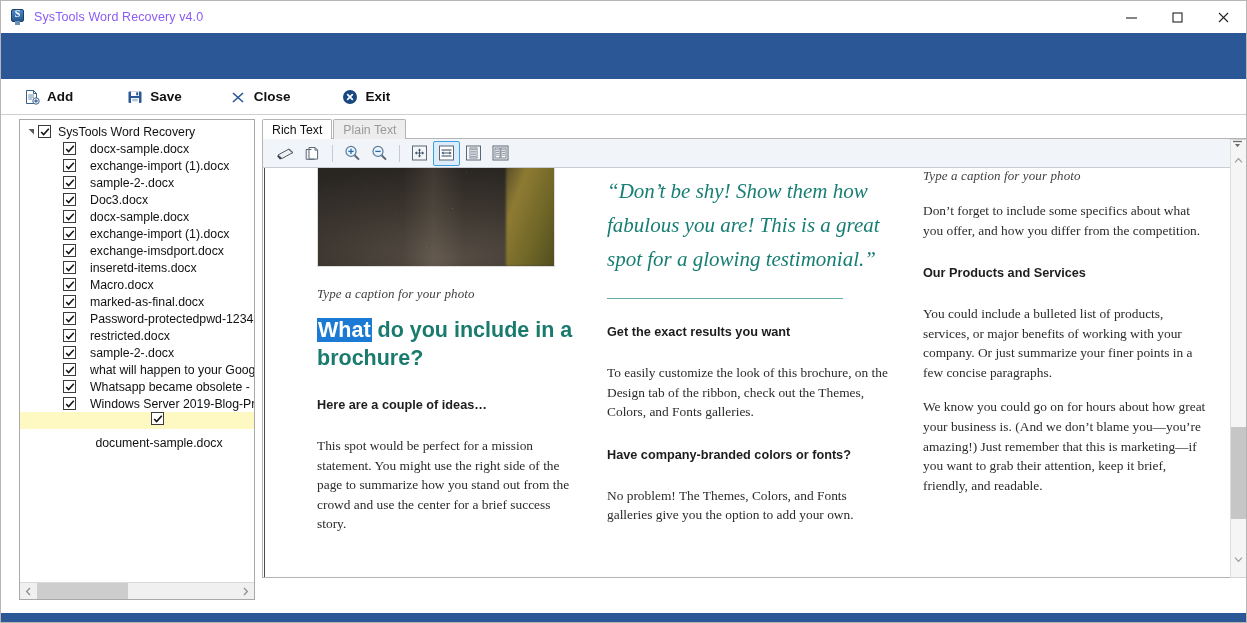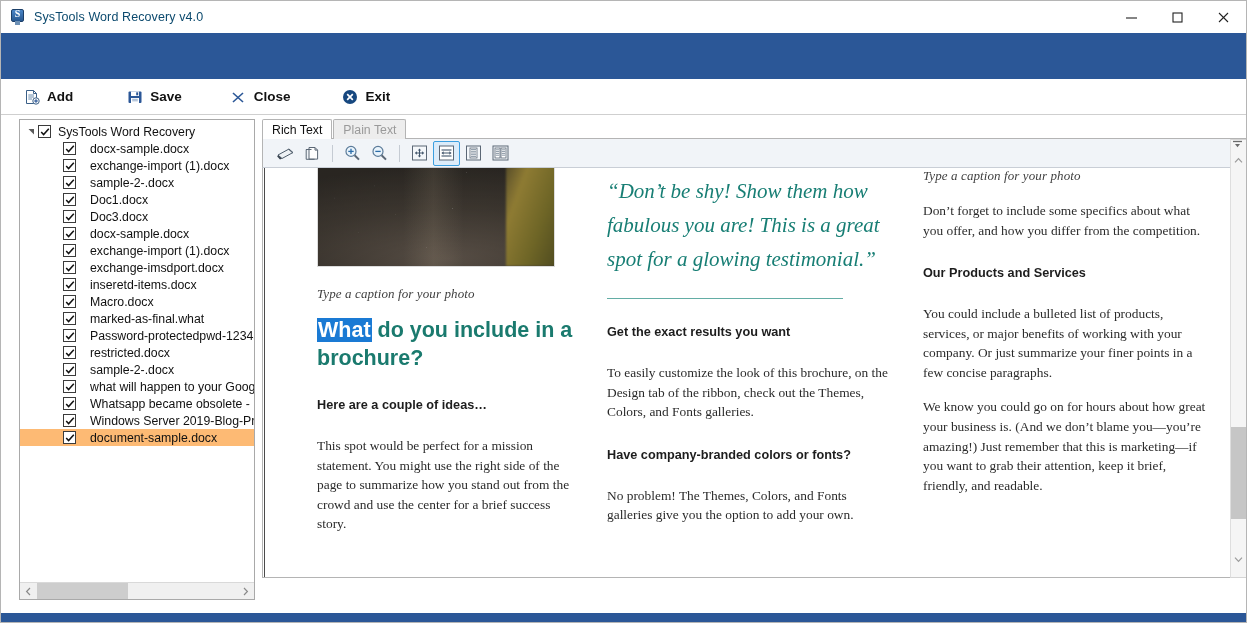--- a/index.html
+++ b/index.html
@@ -36,21 +36,21 @@
   .app-icon .sq::after {
     content: "S"; position: absolute; left: 0; right: 0; top: -2px;
     text-align: center; color: #fff; font-size: 10px; font-weight: bold;
     font-family: "Liberation Serif", serif;
   }
   .app-icon .stem {
     position: absolute; left: 6px; top: 13px; width: 5px; height: 4px;
     background: #6d90b5;
   }
   .app-title {
-    font-size: 12.5px; color: #0c4a6e; letter-spacing: .1px;
+    font-size: 12.5px; color: #8b5cf6; letter-spacing: .1px;
   }
   .wbtns { margin-left: auto; display: flex; height: 32px; }
   .wbtn {
     width: 46px; height: 32px; display: flex; align-items: center;
     justify-content: center; color: #222;
   }
   .wbtn svg { display: block; }
 
   
   .ribbon-band {
@@ -109,21 +109,21 @@
     display: inline-flex; align-items: center; justify-content: center;
     flex: 0 0 auto; margin-right: 2px;
   }
   .cb svg { display: block; }
   .tree-root .lbl { margin-left: 5px; }
   .tree-item {
     display: flex; align-items: center; height: 17px; padding-left: 43px;
     font-size: 12.3px; color: #111; white-space: nowrap; gap: 11px;
   }
   .tree-item .lbl { margin-left: 1px; }
-  .tree-item.sel-bg { background: #fdba74; }
+  .tree-item.sel-bg { background: #fef9c3; flex-direction: column; }
   .hscroll {
     position: absolute; left: 0; bottom: 0; width: 100%; height: 17px;
     background: #f0f0f0; border-top: 1px solid #d9d9d9;
     display: flex; align-items: center;
   }
   .hs-arrow {
     width: 17px; height: 17px; display: flex; align-items: center; justify-content: center;
     color: #8a8a8a; font-size: 9px;
   }
   .hs-track { position: relative; flex: 1; height: 17px; }
@@ -403,28 +403,20 @@
                 </svg>
               </span>
               <span class="lbl">sample-2-.docx</span>
             </div>
             <div class="tree-item">
               <span class="cb">
                 <svg width="10" height="10" viewBox="0 0 10 10">
                   <polyline points="1.2,5 3.6,7.6 8.8,1.8" fill="none" stroke="#111" stroke-width="1.5"></polyline>
                 </svg>
               </span>
-              <span class="lbl">Doc1.docx</span>
-            </div>
-            <div class="tree-item">
-              <span class="cb">
-                <svg width="10" height="10" viewBox="0 0 10 10">
-                  <polyline points="1.2,5 3.6,7.6 8.8,1.8" fill="none" stroke="#111" stroke-width="1.5"></polyline>
-                </svg>
-              </span>
               <span class="lbl">Doc3.docx</span>
             </div>
             <div class="tree-item">
               <span class="cb">
                 <svg width="10" height="10" viewBox="0 0 10 10">
                   <polyline points="1.2,5 3.6,7.6 8.8,1.8" fill="none" stroke="#111" stroke-width="1.5"></polyline>
                 </svg>
               </span>
               <span class="lbl">docx-sample.docx</span>
             </div>
@@ -459,21 +451,21 @@
                 </svg>
               </span>
               <span class="lbl">Macro.docx</span>
             </div>
             <div class="tree-item">
               <span class="cb">
                 <svg width="10" height="10" viewBox="0 0 10 10">
                   <polyline points="1.2,5 3.6,7.6 8.8,1.8" fill="none" stroke="#111" stroke-width="1.5"></polyline>
                 </svg>
               </span>
-              <span class="lbl">marked-as-final.what</span>
+              <span class="lbl">marked-as-final.docx</span>
             </div>
             <div class="tree-item">
               <span class="cb">
                 <svg width="10" height="10" viewBox="0 0 10 10">
                   <polyline points="1.2,5 3.6,7.6 8.8,1.8" fill="none" stroke="#111" stroke-width="1.5"></polyline>
                 </svg>
               </span>
               <span class="lbl">Password-protectedpwd-123456.</span>
             </div>
             <div class="tree-item">

